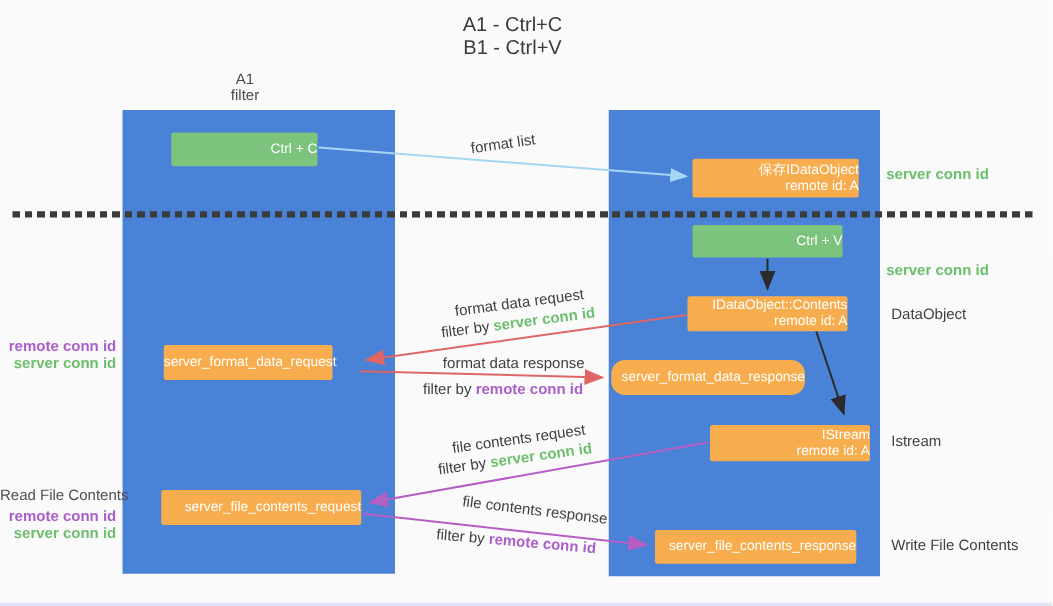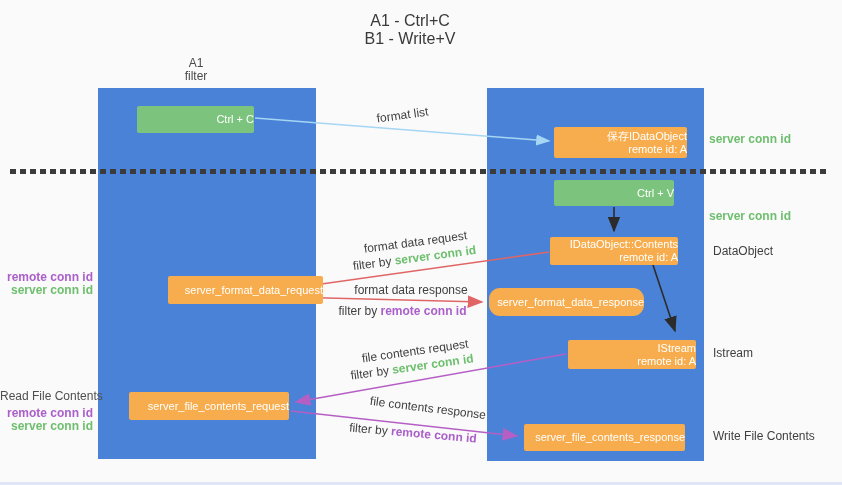--- a/index.html
+++ b/index.html
@@ -37,21 +37,21 @@
   svg.arrows{position:absolute;left:0;top:0;pointer-events:none;}
   .bottom-strip{position:absolute;left:0;top:482px;width:842px;height:3px;background:#dfe6f6;}
 </style>
 </head>
 <body>
 
 <div class="stage">
 
   <div class="title">
     <div>A1 - Ctrl+C</div>
-    <div>B1 - Write+V</div>
+    <div>B1 - Ctrl+V</div>
   </div>
 
   <div class="lane-header" style="left:141px;top:57px;">
     <div>A1</div>
     <div>filter</div>
   </div>
   <div class="lane-header" style="left:543px;top:57px;margin-top:30px;">
     <div>B1</div>
     <div>connection</div>
   </div>
@@ -96,21 +96,21 @@
 
   <div class="box green" style="left:554px;top:180px;width:120px;height:26px;">
     <div>Ctrl + V</div>
   </div>
 
   <div class="box orange" style="left:550px;top:237px;width:128px;height:28px;">
     <div>IDataObject::Contents</div>
     <div>remote id: A</div>
   </div>
 
-  <div class="box orange" style="left:131px;top:276px;width:155px;height:28px;margin-left:37px;">
+  <div class="box orange" style="left:131px;top:276px;width:135px;height:28px;">
     <div>server_format_data_request</div>
   </div>
 
   <div class="box orange" style="left:489px;top:288px;width:155px;height:28px;border-radius:11px;">
     <div>server_format_data_response</div>
   </div>
 
   <div class="box orange" style="left:568px;top:340px;width:128px;height:29px;">
     <div>IStream</div>
     <div>remote id: A</div>

